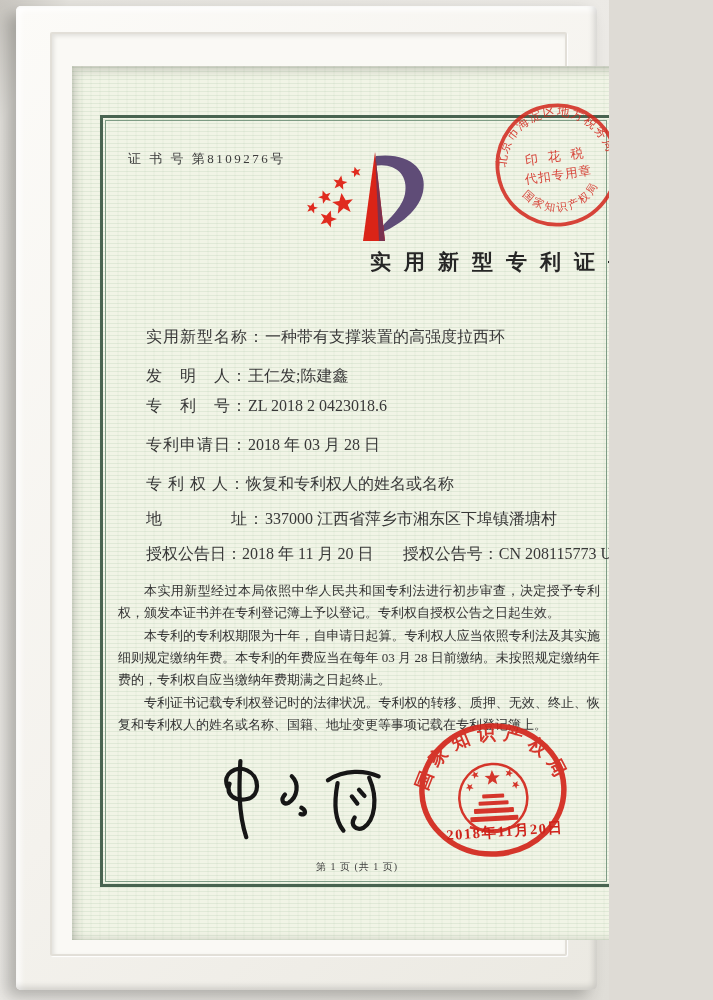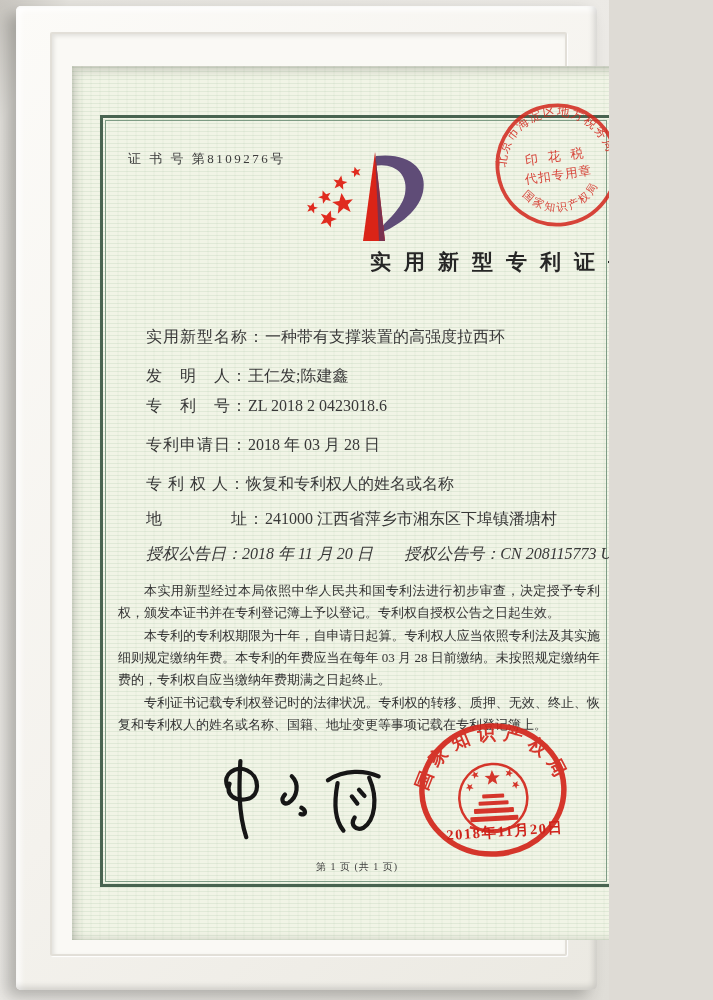--- a/index.html
+++ b/index.html
@@ -30,21 +30,21 @@
   .border-box{position:absolute;left:28px;top:49px;width:506px;height:766px;border:3px solid #486350;}
   .border-box::after{content:"";position:absolute;inset:2px;border:1px solid #7e9c85;}
   .cert-no{position:absolute;left:56px;top:84px;font-size:13px;letter-spacing:2.5px;color:#3c3c3c;}
   .logo{position:absolute;left:218px;top:82px;width:164px;height:100px;}
   .title{position:absolute;left:0;top:182px;width:100%;text-align:right;
     font-size:21px;font-weight:600;letter-spacing:13px;color:#262626;text-indent:13px;}
   .fields{position:absolute;left:74px;top:262px;right:30px;font-size:16px;color:#383838;}
   .frow{line-height:18px;white-space:nowrap;}
   .frow .lab{letter-spacing:1px;}
   .m22{margin-bottom:21px;} .m12{margin-bottom:12px;} .m21{margin-bottom:21px;} .m17{margin-bottom:17px;}
-  .grant-row{display:flex;justify-content:space-between;line-height:18px;white-space:nowrap;font-style:italic;}
+  .grant-row{display:flex;justify-content:space-between;line-height:18px;white-space:nowrap;}
   .paras{position:absolute;left:46px;top:514px;width:482px;font-size:13px;line-height:1.72;color:#333;text-align:justify;}
   .paras p{margin:0;text-indent:2em;}
   .sig-block{position:absolute;left:68px;top:700px;font-size:14.5px;color:#2f2f2f;letter-spacing:4px;}
   .sig-block .line{line-height:30px;}
   .sig-svg{position:absolute;left:140px;top:682px;width:180px;height:96px;transform:rotate(-2deg);}
   .main-seal{position:absolute;left:340px;top:648px;width:162px;height:156px;opacity:.92;}
   .seal-date{position:absolute;left:348px;top:756px;width:170px;text-align:center;
     font-size:14.5px;letter-spacing:1.5px;color:#cf221a;transform:rotate(-4deg);font-weight:600;}
   .corner-seal{position:absolute;left:420px;top:34px;width:130px;height:130px;opacity:.85;transform:rotate(-8deg);}
   .flourish{position:absolute;left:552px;top:800px;width:88px;height:100px;}
@@ -106,21 +106,21 @@
       <div class="frow m22">
         <span class="lab">专　利　号：</span><span>ZL 2018 2 0423018.6</span>
       </div>
       <div class="frow m21">
         <span class="lab">专利申请日：</span><span>2018 年 03 月 28 日</span>
       </div>
       <div class="frow m17">
         <span class="lab">专 利 权 人：</span><span>恢复和专利权人的姓名或名称</span>
       </div>
       <div class="frow m17">
-        <span class="lab">地　　　　址：</span><span>241000 江西省萍乡市湘东区下埠镇潘塘村</span>
+        <span class="lab">地　　　　址：</span><span>337000 江西省萍乡市湘东区下埠镇潘塘村</span>
       </div>
       <div class="grant-row">
         <span><span class="lab">授权公告日：</span><span>2018 年 11 月 20 日</span></span>
         <span><span class="lab">授权公告号：</span><span>CN 208115773 U</span></span>
       </div>
     </div>
 
     <div class="paras">
       <p>本实用新型经过本局依照中华人民共和国专利法进行初步审查，决定授予专利权，颁发本证书并在专利登记簿上予以登记。专利权自授权公告之日起生效。</p>
       <p>本专利的专利权期限为十年，自申请日起算。专利权人应当依照专利法及其实施细则规定缴纳年费。本专利的年费应当在每年 03 月 28 日前缴纳。未按照规定缴纳年费的，专利权自应当缴纳年费期满之日起终止。</p>

